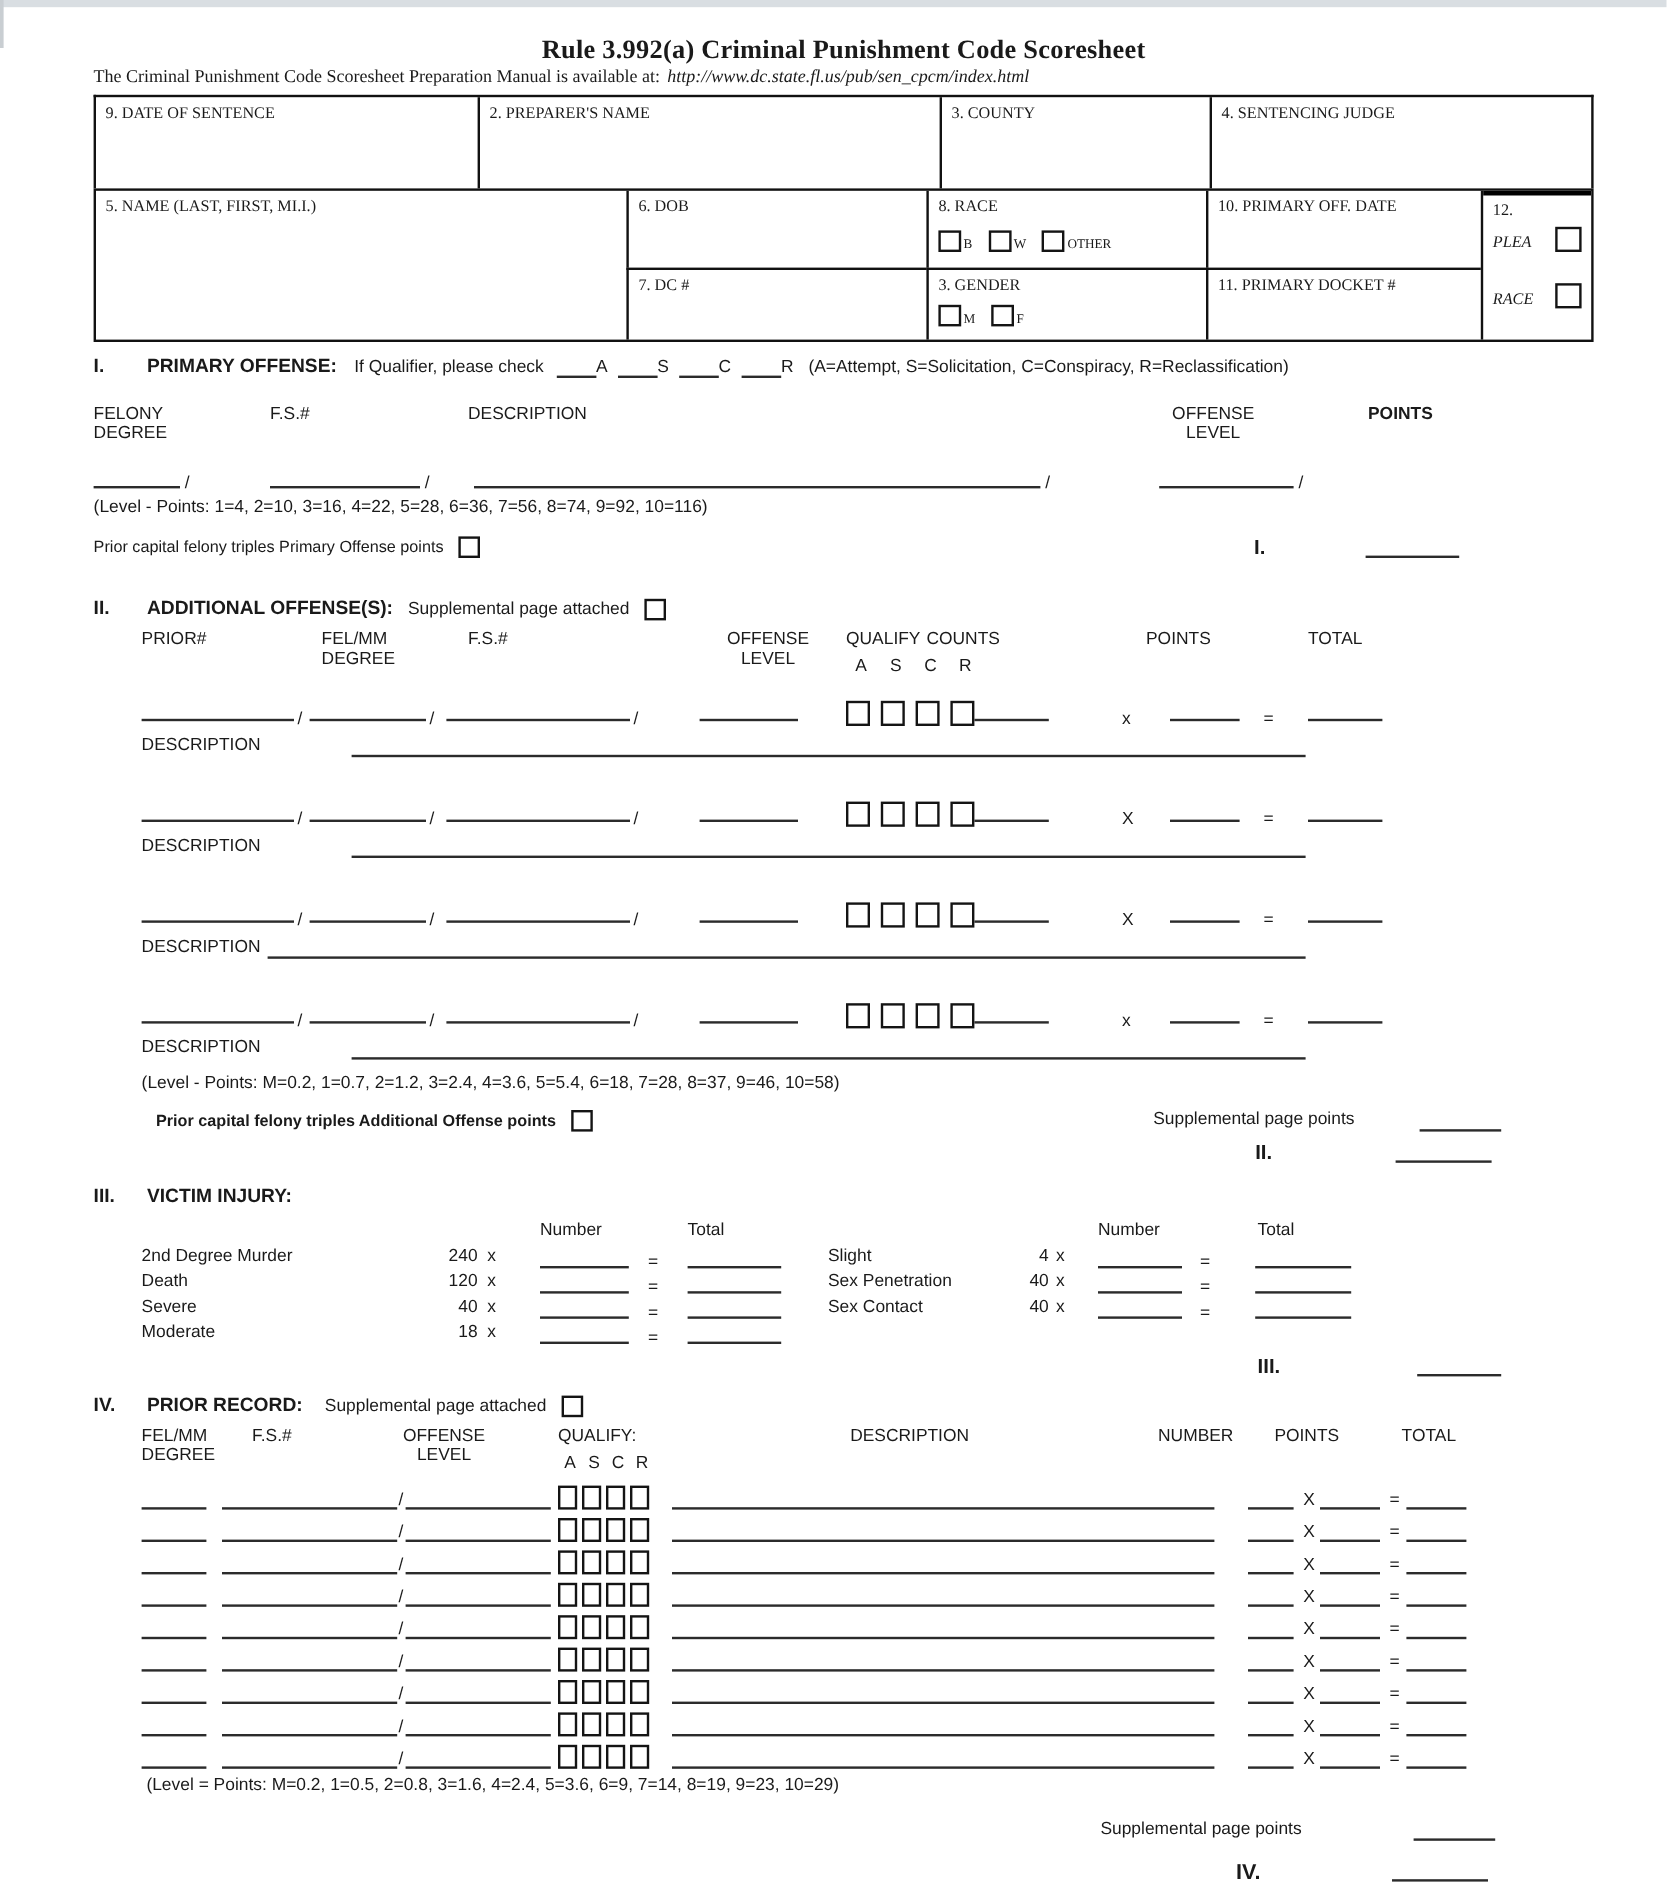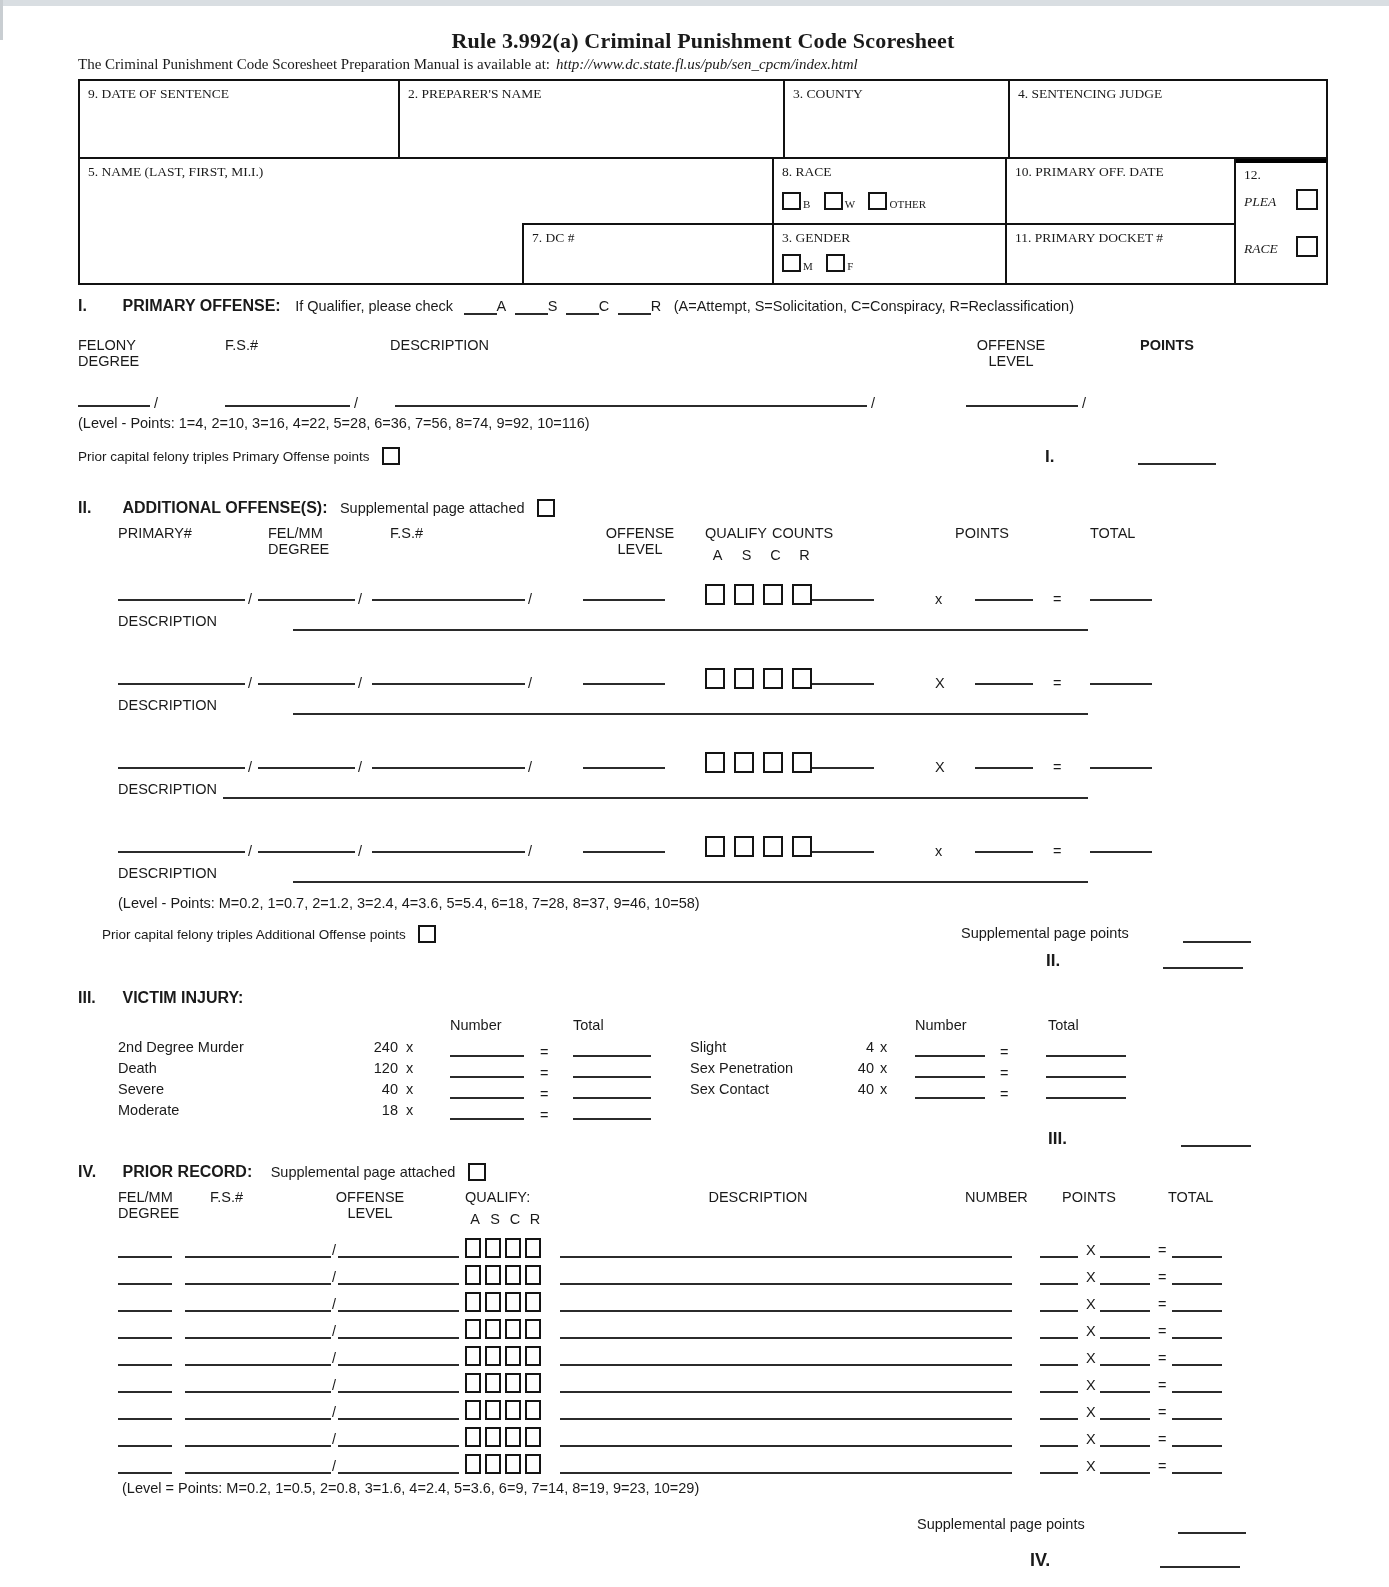--- a/index.html
+++ b/index.html
@@ -64,20 +64,21 @@
 
     <div class="hdr">
       <div class="hdr-r1">
         <div class="cell"><span>9.  DATE OF SENTENCE</span></div>
         <div class="cell"><span>2.  PREPARER'S NAME</span></div>
         <div class="cell"><span>3.  COUNTY</span></div>
         <div class="cell"><span>4.  SENTENCING JUDGE</span></div>
       </div>
       <div class="hdr-r23">
         <div class="cell span2" style="grid-column:1"><span>5.  NAME   (LAST, FIRST, MI.I.)</span></div>
+        <div class="cell bl" style="grid-column:2;grid-row:1"><span>6.  DOB</span></div>
         <div class="cell bl" style="grid-column:3;grid-row:1">
           <div>8.  RACE</div>
           <div class="ckrow">
             <span class="cb cb-h"></span><span class="opt">B</span>
             <span class="cb cb-h"></span><span class="opt">W</span>
             <span class="cb cb-h"></span><span class="opt">OTHER</span>
           </div>
         </div>
         <div class="cell bl" style="grid-column:4;grid-row:1"><span>10.  PRIMARY OFF. DATE</span></div>
         <div class="cell bl span2 c12" style="grid-column:5">
@@ -134,21 +135,21 @@
       <span class="bab" style="left:1060px;width:78px;"></span>
     </div>
 
     <div class="ln" style="margin-top:28px;height:24px;">
       <span class="sec-num">II.</span>
       <span class="sec-title">ADDITIONAL OFFENSE(S):</span>
       <span class="body" style="margin-left:8px;">Supplemental page attached</span>
       <span class="cb cb-s" style="margin-left:8px;"></span>
     </div>
     <div class="ln" style="margin-top:2px;height:58px;">
-      <span class="ab hcell" style="left:40px;">PRIMARY#</span>
+      <span class="ab hcell" style="left:40px;">PRIOR#</span>
       <span class="ab hcell pre" style="left:190px;">FEL/MM
 DEGREE</span>
       <span class="ab hcell" style="left:312px;">F.S.#</span>
       <span class="ab hcell pre" style="left:520px;width:84px;text-align:center;">OFFENSE
 LEVEL</span>
       <span class="ab hcell" style="left:627px;">QUALIFY</span>
       <span class="ab hcell qletters" style="left:625px;top:22px;">
         <span style="width:29px;">A</span><span style="width:29px;">S</span><span style="width:29px;">C</span><span style="width:29px;">R</span>
       </span>
       <span class="ab hcell" style="left:694px;">COUNTS</span>
@@ -243,21 +244,21 @@
       <span class="ab body" style="left:975px;bottom:0;">=</span>
       <span class="bab" style="left:1012px;width:62px;"></span>
     </div>
     <div class="ln" style="margin-top:6px;height:22px;">
       <span class="ab hcell" style="left:40px;">DESCRIPTION</span>
       <span class="bab" style="left:215px;width:795px;"></span>
     </div>
 
     <div class="ln body" style="margin-top:8px;margin-left:40px;">(Level - Points: M=0.2, 1=0.7, 2=1.2, 3=2.4, 4=3.6, 5=5.4, 6=18, 7=28, 8=37, 9=46, 10=58)</div>
     <div class="ln" style="margin-top:14px;height:24px;">
-      <span class="small" style="margin-left:24px;">Prior capital felony triples Additional Offense points</span>
+      <span class="small" style="margin-left:52px;font-weight:bold;">Prior capital felony triples Additional Offense points</span>
       <span class="cb cb-s" style="margin-left:8px;"></span>
       <span class="ab body" style="left:883px;">Supplemental page points</span>
       <span class="bab" style="left:1105px;width:68px;"></span>
     </div>
     <div class="ln" style="margin-top:2px;height:26px;">
       <span class="ab tot-num" style="left:968px;">II.</span>
       <span class="bab" style="left:1085px;width:80px;"></span>
     </div>
 
     <div class="ln" style="margin-top:12px;height:24px;">

